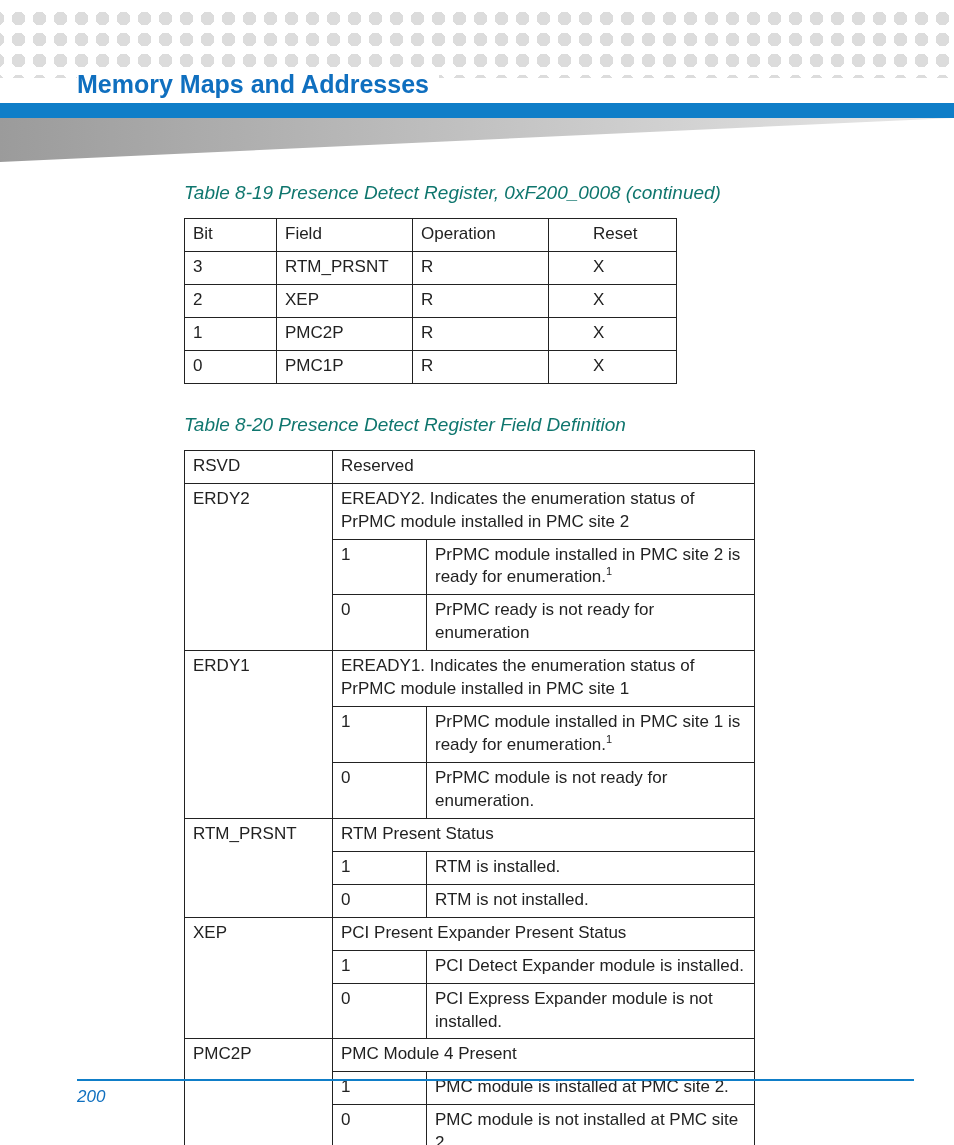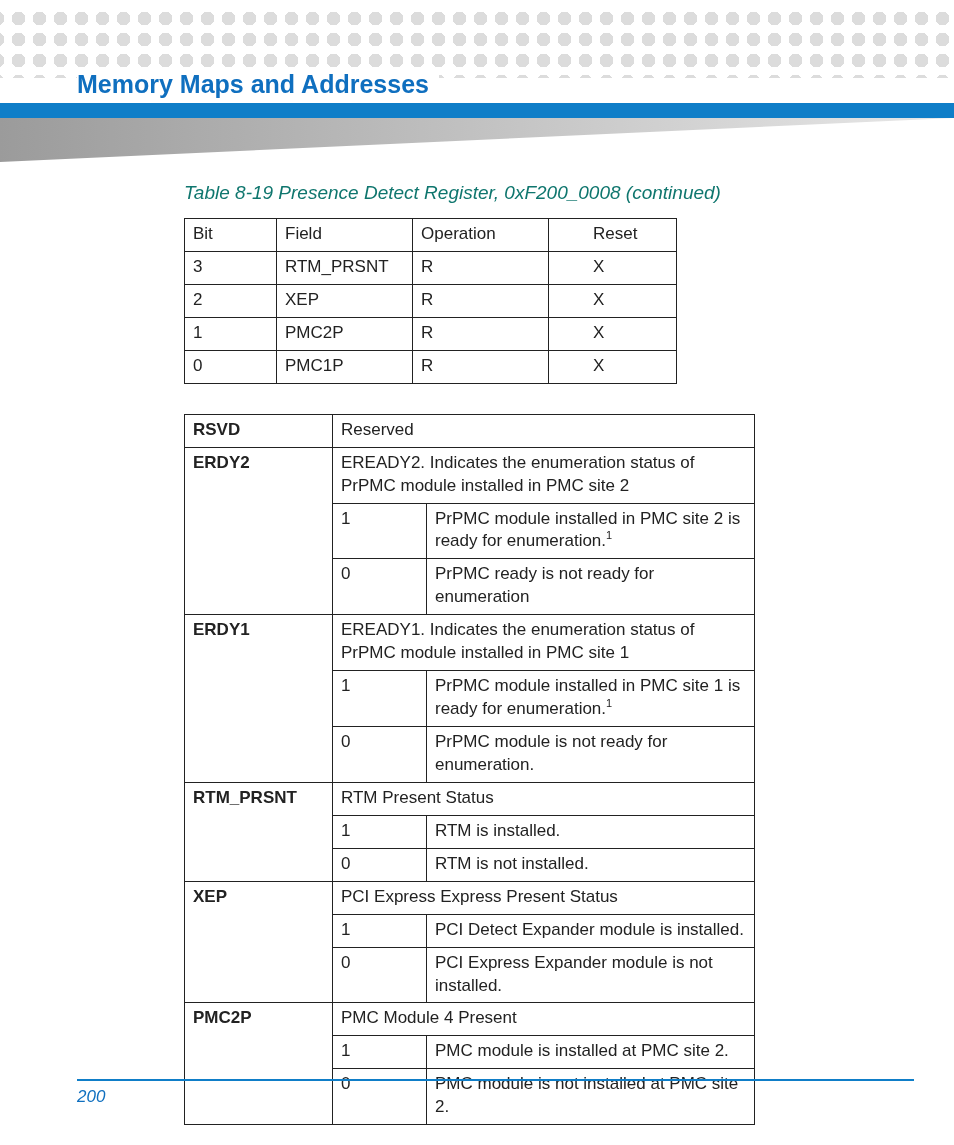--- a/index.html
+++ b/index.html
@@ -85,21 +85,21 @@
     padding: 4px 8px 5px 8px;
     font-size: 17px;
     vertical-align: top;
     line-height: 1.35;
   }
   .t1 td { height: 26px; }
   .t1 .c1 { width: 92px; }
   .t1 .c2 { width: 136px; }
   .t1 .c3 { width: 136px; margin-top: 33px; }
   .t1 .c4 { width: 128px; padding-left: 44px; }
-  .t2 .c1 { width: 148px; font-weight: bold; }
+  .t2 .c1 { width: 148px; }
   .t2 .c2 { width: 94px; }
   .t2 .c3 { width: 328px; }
   sup { font-size: 11px; vertical-align: super; line-height:0; }
   .footer {
     position: absolute;
     left: 77px;
     right: 40px;
     bottom: 38px;
   }
   .footer-rule {
@@ -171,20 +171,21 @@
       </tr>
       <tr>
         <td class="c1">0</td>
         <td class="c2">PMC1P</td>
         <td class="c3">R</td>
         <td class="c4">X</td>
       </tr>
     </tbody>
       </table>
 
+    <div class="table-caption">Table 8-20 Presence Detect Register Field Definition</div>
 
     <table class="t2">
       <tbody>
           <tr>
         <td class="c1">RSVD</td>
         <td colspan="2">Reserved</td>
       </tr>
 
       <tr>
         <td class="c1" rowspan="3">ERDY2</td>
@@ -220,21 +221,21 @@
         <td class="c2">1</td>
         <td class="c3">RTM is installed.</td>
       </tr>
       <tr>
         <td class="c2">0</td>
         <td class="c3">RTM is not installed.</td>
       </tr>
 
       <tr>
         <td class="c1" rowspan="3">XEP</td>
-        <td colspan="2">PCI Express Express Present Status</td>
+        <td colspan="2">PCI Present Expander Present Status</td>
       </tr>
       <tr>
         <td class="c2">1</td>
         <td class="c3">PCI Detect Expander module is installed.</td>
       </tr>
       <tr>
         <td class="c2">0</td>
         <td class="c3">PCI Express Expander module is not installed.</td>
       </tr>
 

